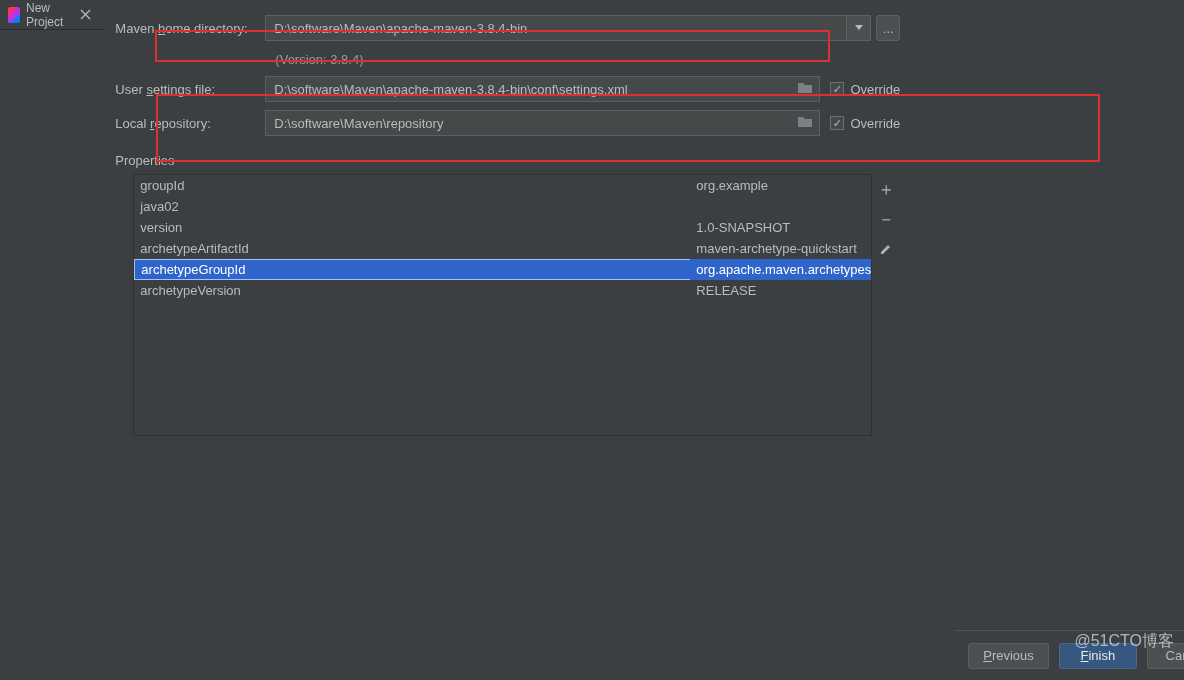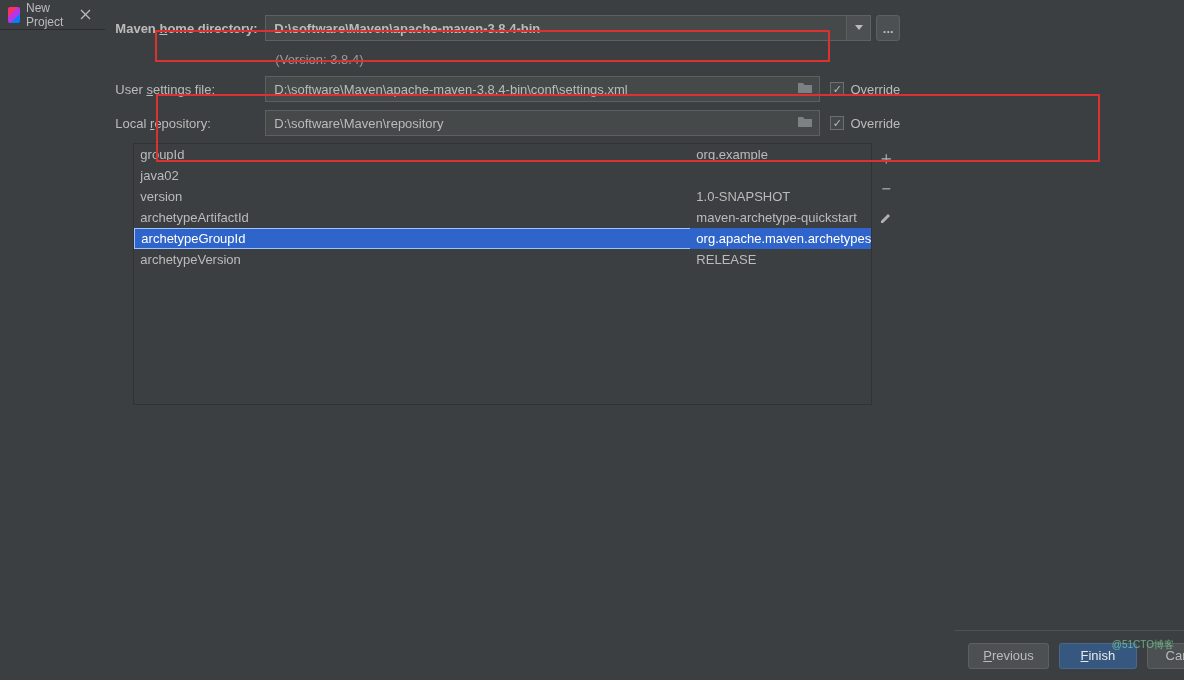--- a/index.html
+++ b/index.html
@@ -53,42 +53,42 @@
   .props-tools { width: 28px; display: flex; flex-direction: column; align-items: center; padding-top: 4px; gap: 8px; }
   .tool-btn { width: 22px; height: 22px; display: flex; align-items: center; justify-content: center; cursor: pointer; color: #afb1b3; font-size: 18px; }
   .tool-btn svg { fill: #afb1b3; }
 
   
   .button-bar { height: 50px; border-top: 1px solid #515151; margin-top: auto; display: flex; align-items: center; justify-content: flex-end; padding: 0 14px; gap: 10px; margin-left: 44px; }
   .btn { min-width: 78px; height: 26px; background: #4c5052; border: 1px solid #5e6060; color: #bbbbbb; display: flex; align-items: center; justify-content: center; border-radius: 3px; cursor: pointer; padding: 0 14px; }
   .btn.primary { background: #365880; border-color: #4a688c; color: #e8e8e8; }
   .btn .ul { text-decoration: underline; }
 
-  .watermark { position: absolute; right: 10px; bottom: 28px; color: #86efac; font-size: 10px; opacity: .6; }
+  .watermark { position: absolute; right: 10px; bottom: 28px; color: #ffffff; font-size: 16px; opacity: .6; }
 </style>
 </head>
 <body>
 
 <div class="window" style="position:relative;">
   <div class="titlebar">
     <div class="titlebar-left">
       <div class="app-icon"></div>
       <div class="title-text">New Project</div>
     </div>
     <div class="close-btn">
       <svg width="11" height="11" viewBox="0 0 11 11">
           <line x1="1" y1="1" x2="10" y2="10" stroke-width="1.2"></line>
           <line x1="10" y1="1" x2="1" y2="10" stroke-width="1.2"></line>
         </svg>
     </div>
   </div>
 
   <div class="content">
 
-    <div class="form-row" style="margin-top:6px;font-weight:bold;">
+    <div class="form-row" style="margin-top:6px;">
       <div class="form-label"><span>Maven <span class="ul">h</span>ome directory:</span></div>
       <div class="input-box">D:\software\Maven\apache-maven-3.8.4-bin</div>
       <div class="dropdown-arrow">
         <svg width="8" height="6" viewBox="0 0 8 6">
             <path d="M0 0 L8 0 L4 5 Z"></path>
           </svg>
       </div>
       <div class="small-btn">...</div>
     </div>
     <div class="red-box red1"></div>
@@ -121,20 +121,24 @@
             </svg>
         </span>
       </div>
       <div class="override-cell">
         <div class="chk checked"></div>
         <span>Override</span>
       </div>
     </div>
     <div class="red-box red2"></div>
 
+    <div class="props-header">
+      <span>Properties</span>
+      <div class="line"></div>
+    </div>
     <div class="props-body">
       <div class="props-table" id="props-table">
           <div class="prow">
             <div class="pkey">groupId</div>
             <div class="pval">org.example</div>
           </div>
           <div class="prow">
             <div class="pval">java02</div>
           </div>
           <div class="prow">

